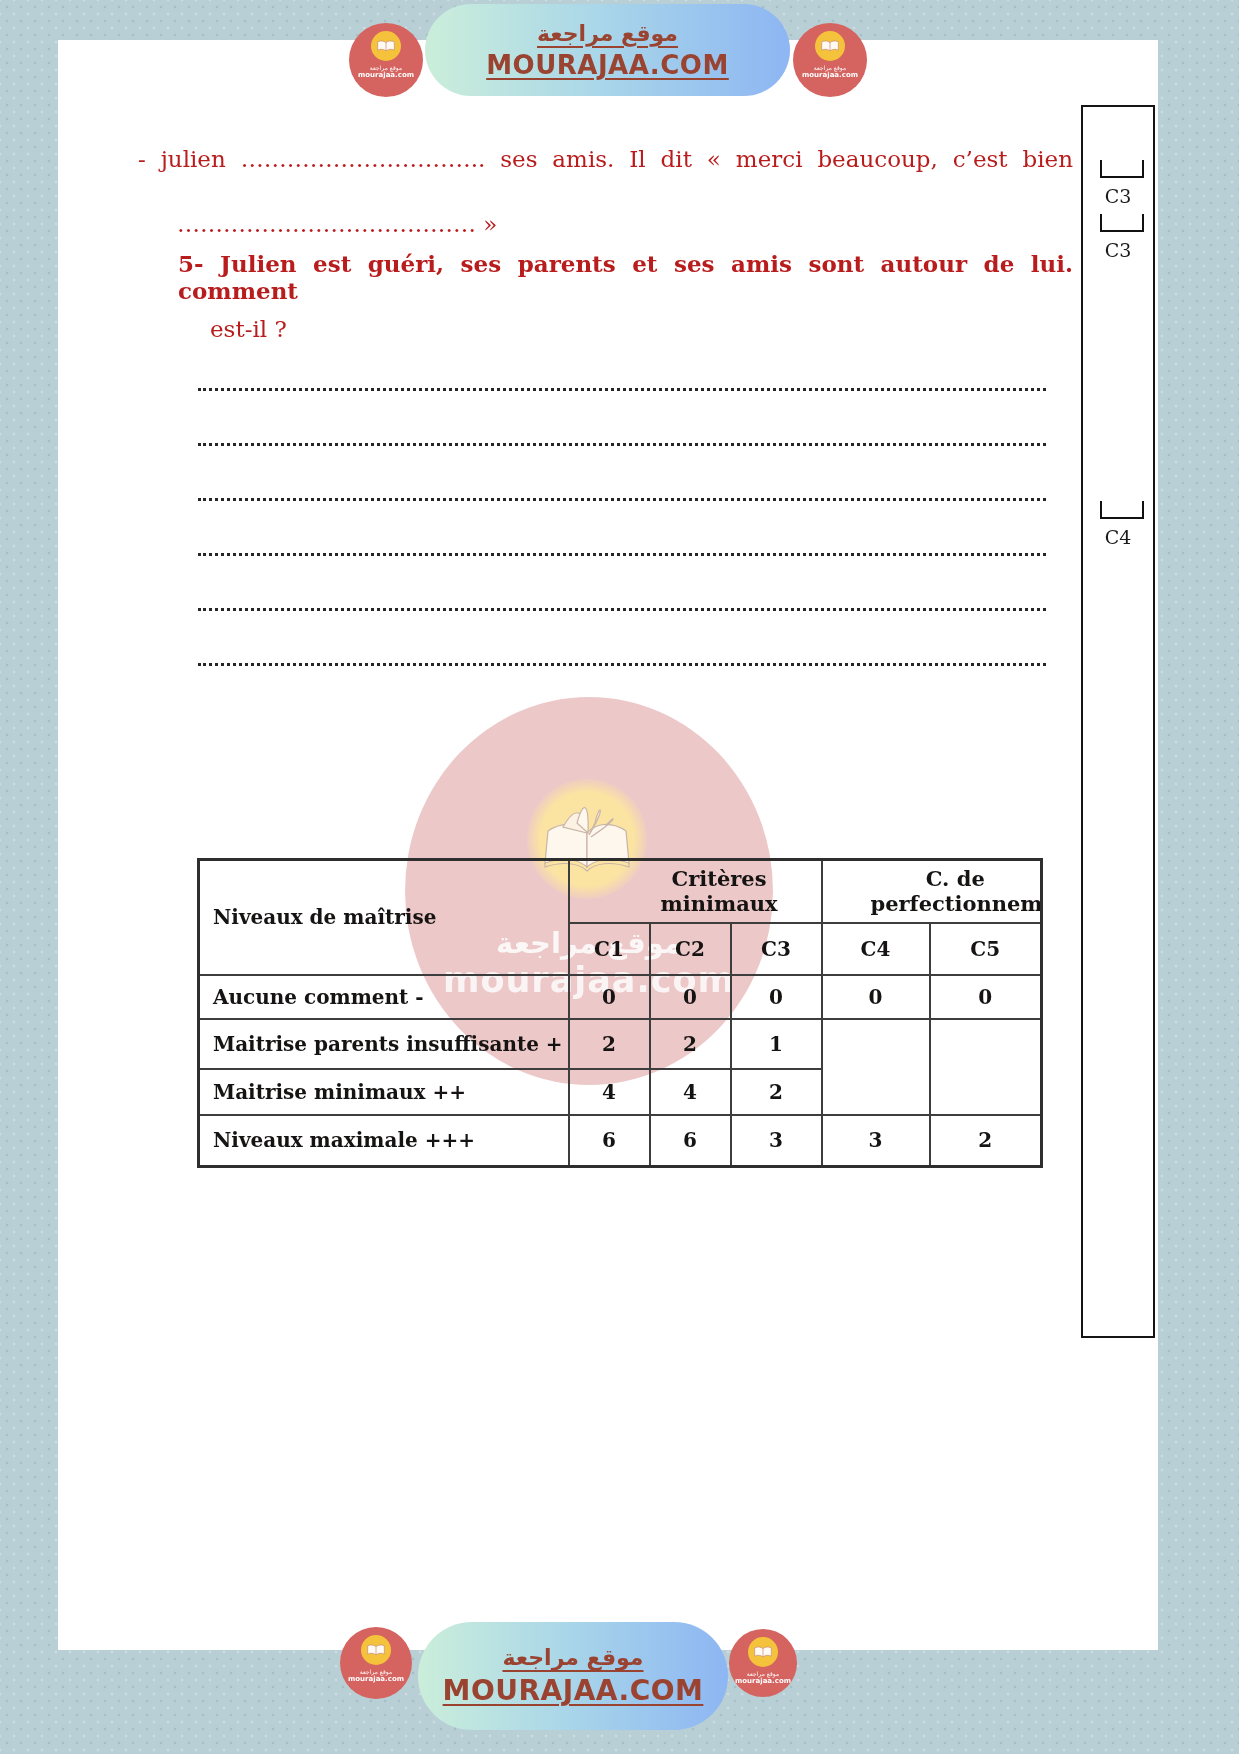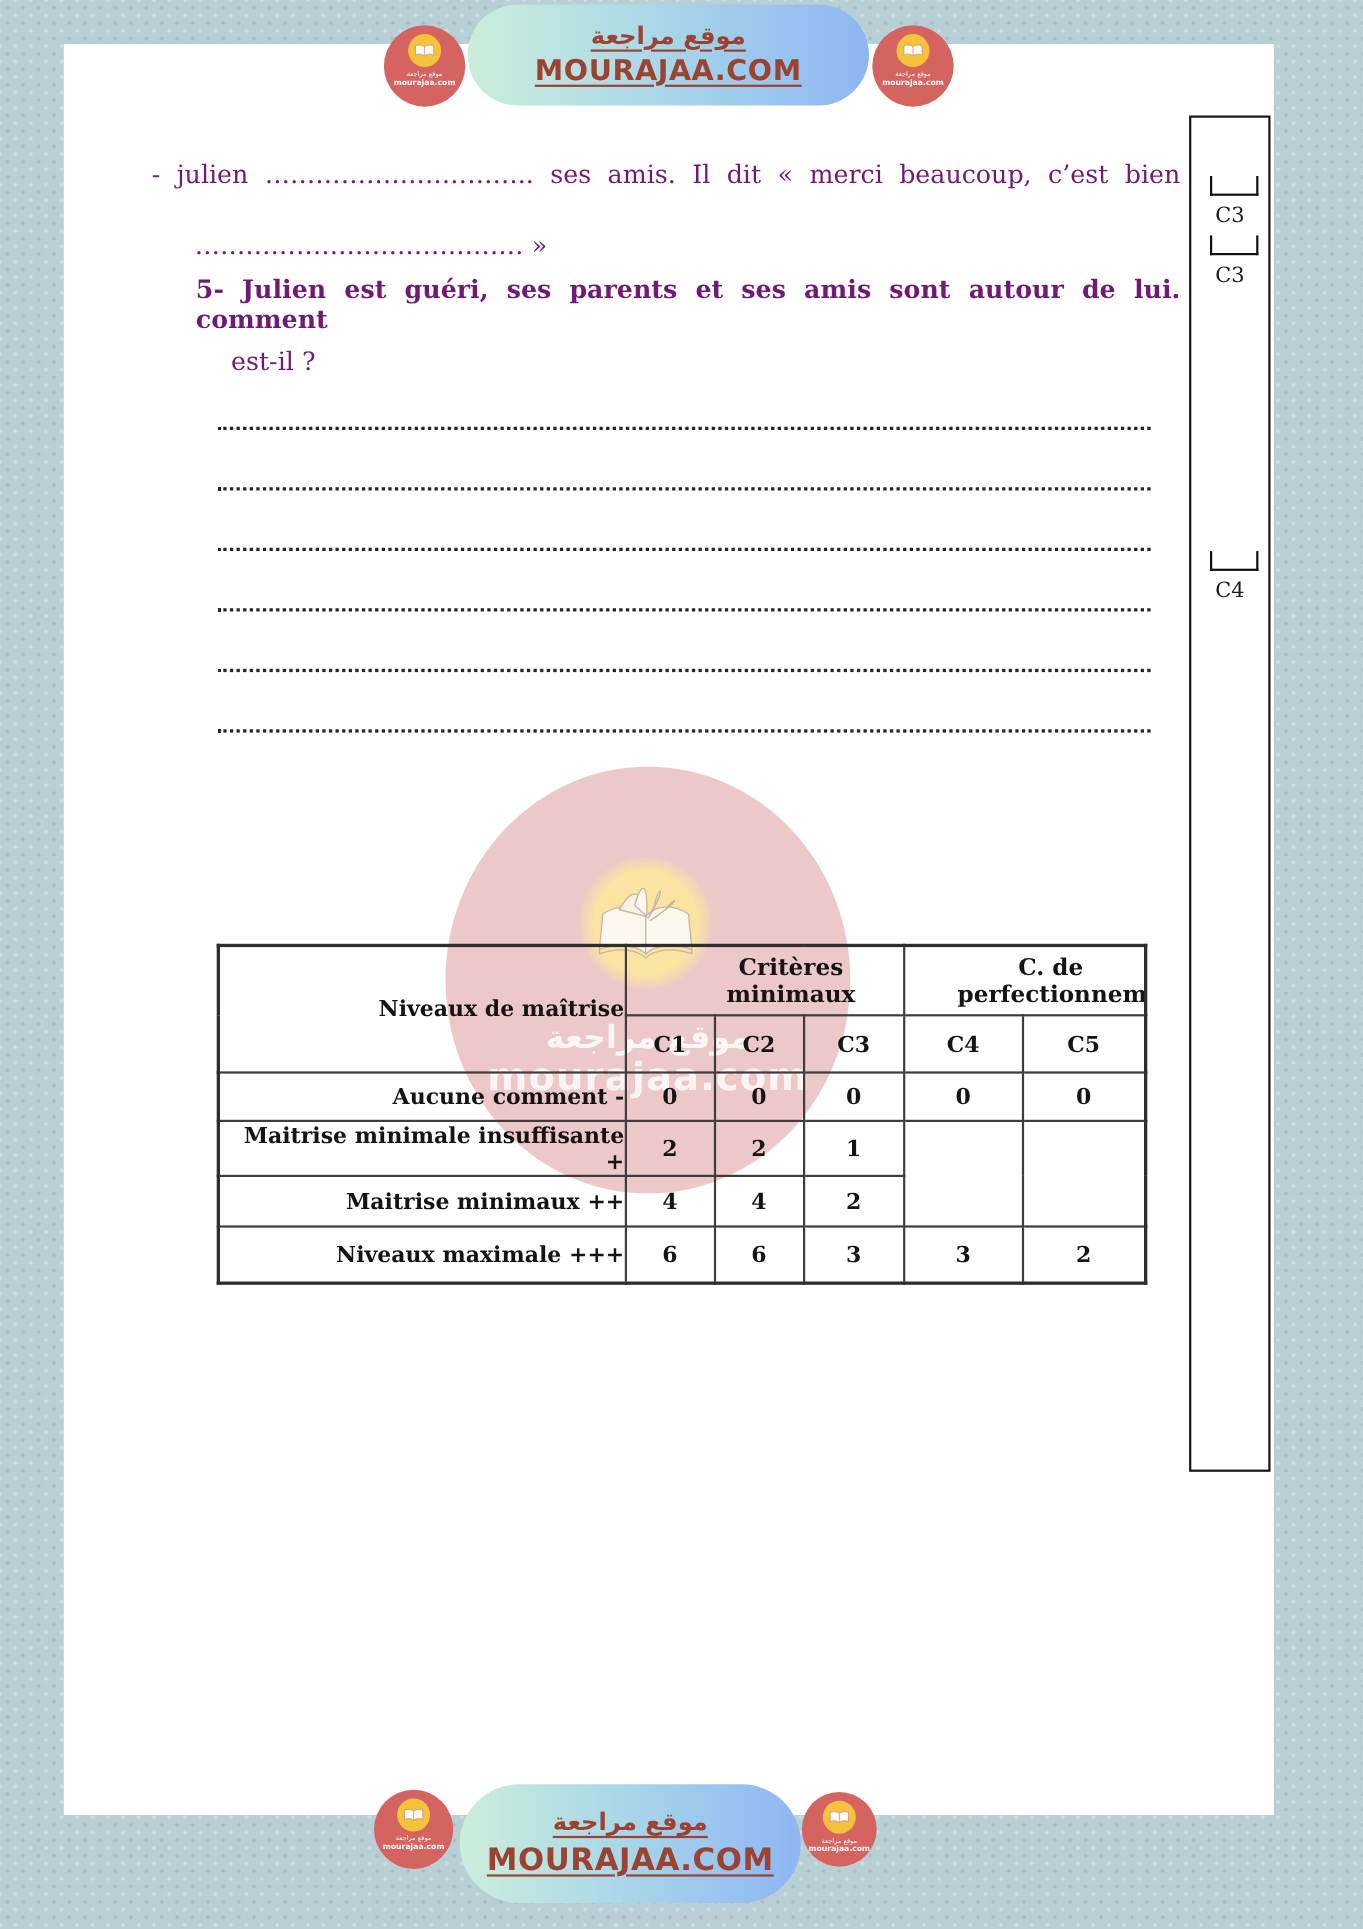--- a/index.html
+++ b/index.html
@@ -49,21 +49,21 @@
     width:30px;height:30px;border-radius:50%;background:#f5c33b;margin-top:8px;
     display:flex;align-items:center;justify-content:center;flex:none;
   }
   .badge-ar{font-family:"DejaVu Sans",sans-serif;font-size:6px;color:#ffffff;margin-top:3px;direction:rtl;white-space:nowrap;}
   .badge-en{font-family:"DejaVu Sans",sans-serif;font-size:7px;font-weight:700;color:#ffffff;white-space:nowrap;}
   .badge-h-left{left:349px;top:23px;width:74px;height:74px;}
   .badge-h-right{left:793px;top:23px;width:74px;height:74px;}
   .badge-f-left{left:340px;top:1627px;width:72px;height:72px;}
   .badge-f-right{left:729px;top:1629px;width:68px;height:68px;}
   
-  .doc-text{color:#701a75;font-size:23px;z-index:2;}
+  .doc-text{color:#b91c1c;font-size:23px;z-index:2;}
   .just{text-align:justify;text-align-last:justify;}
   .line1{left:138px;top:146px;width:935px;}
   .line2{left:177px;top:211px;}
   .q-line1{left:178px;top:250px;width:895px;font-weight:700;}
   .q-line2{left:210px;top:316px;font-weight:400;}
   .answer-line{
     left:198px;width:848px;height:5px;z-index:2;
     border-bottom:3px dotted #262626;
   }
   
@@ -87,21 +87,21 @@
     left:197px;top:858px;z-index:2;
     border-collapse:collapse;table-layout:fixed;width:843px;
     font-family:"DejaVu Serif",serif;
   }
   .grade-table td,.grade-table th{
     border:2px solid #3d3d3d;background:transparent;
     font-weight:700;color:#161313;font-size:20px;text-align:center;
     padding:0;overflow:hidden;
   }
   .grade-table{border:3px solid #2e2e2e;}
-  .grade-table .lbl{text-align:right;padding-left:13px;font-size:20px;}
+  .grade-table .lbl{text-align:left;padding-left:13px;font-size:20px;}
   .grade-table .grp{font-size:21px;padding-left:48px;}
 </style>
 </head>
 <body>
 
 <div class="abs page"></div>
 
 <div class="abs pill pill-header">
   <span class="brand-ar">موقع مراجعة</span>
   <span class="brand-en">MOURAJAA.COM</span>
@@ -203,21 +203,21 @@
     </tr>
     <tr style="height:44px;">
       <td class="lbl">Aucune comment -</td>
       <td>0</td>
       <td>0</td>
       <td>0</td>
       <td>0</td>
       <td>0</td>
     </tr>
     <tr style="height:50px;">
-      <td class="lbl">Maitrise minimale insuffisante +</td>
+      <td class="lbl">Maitrise parents insuffisante +</td>
       <td>2</td>
       <td>2</td>
       <td>1</td>
       <td rowspan="2"></td>
       <td rowspan="2"></td>
     </tr>
     <tr style="height:46px;">
       <td class="lbl">Maitrise minimaux ++</td>
       <td>4</td>
       <td>4</td>

